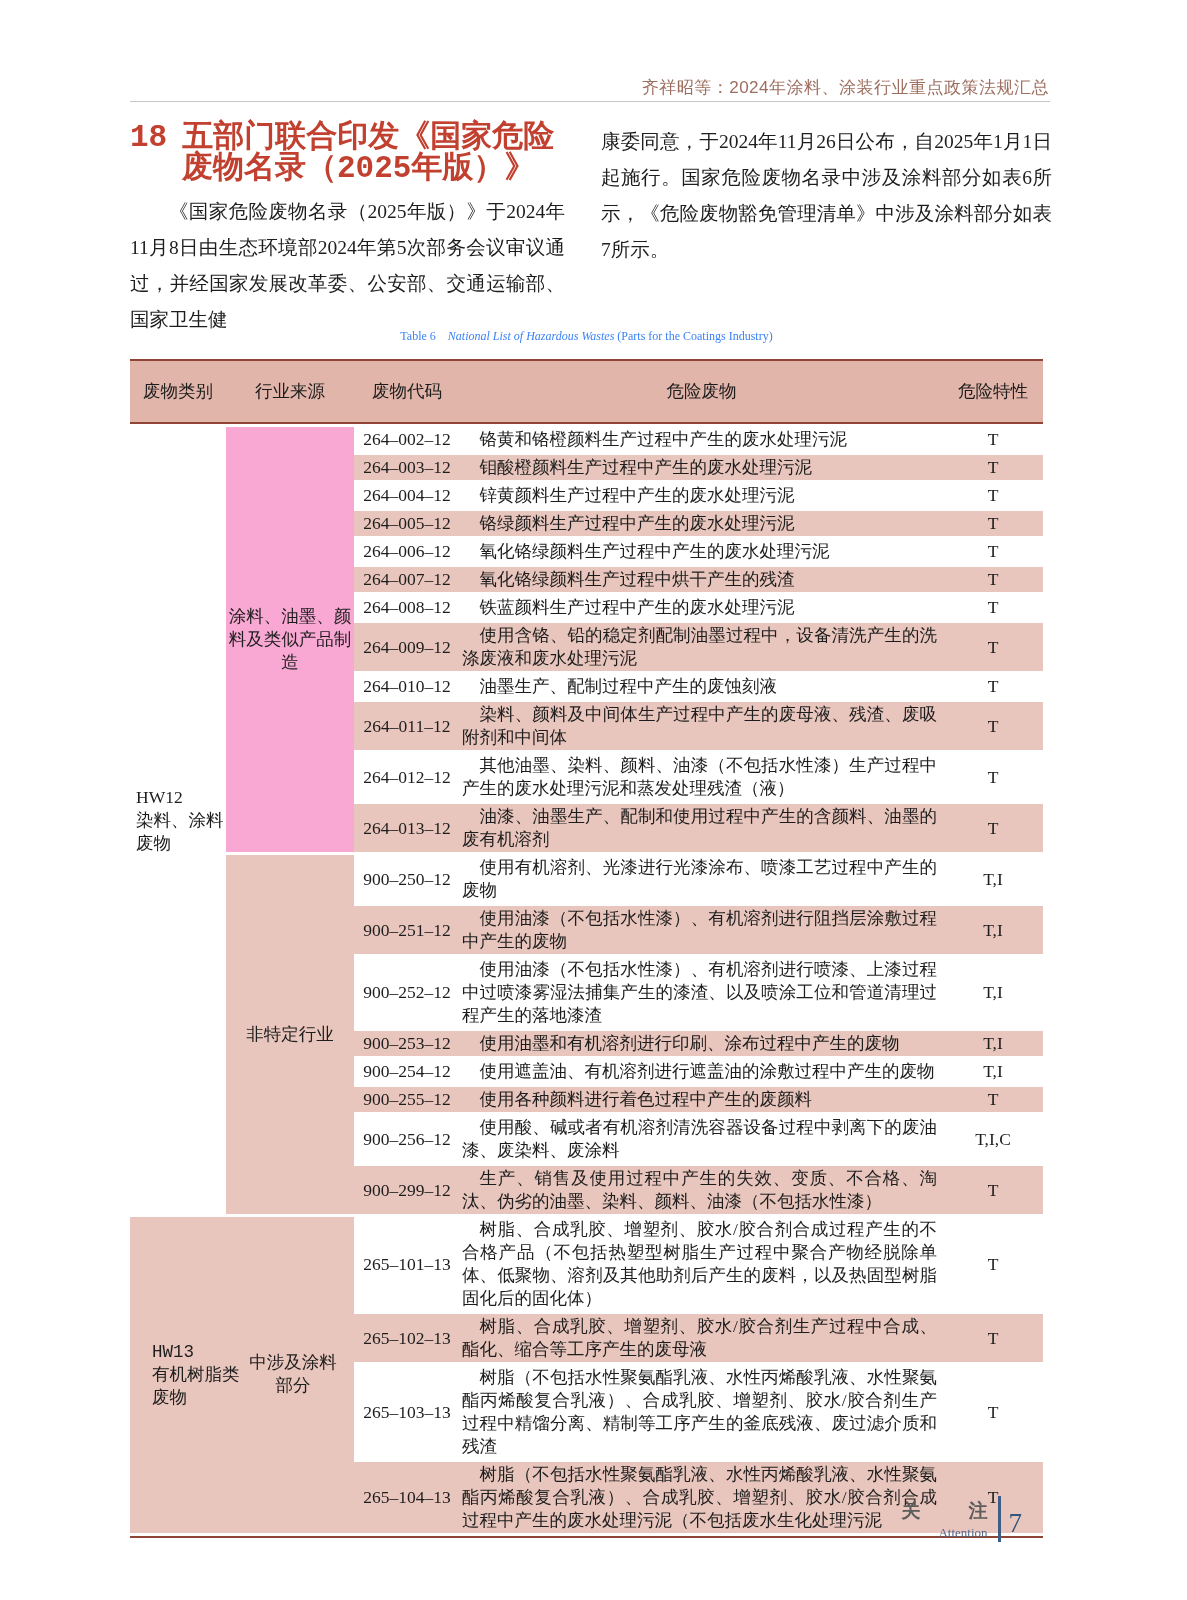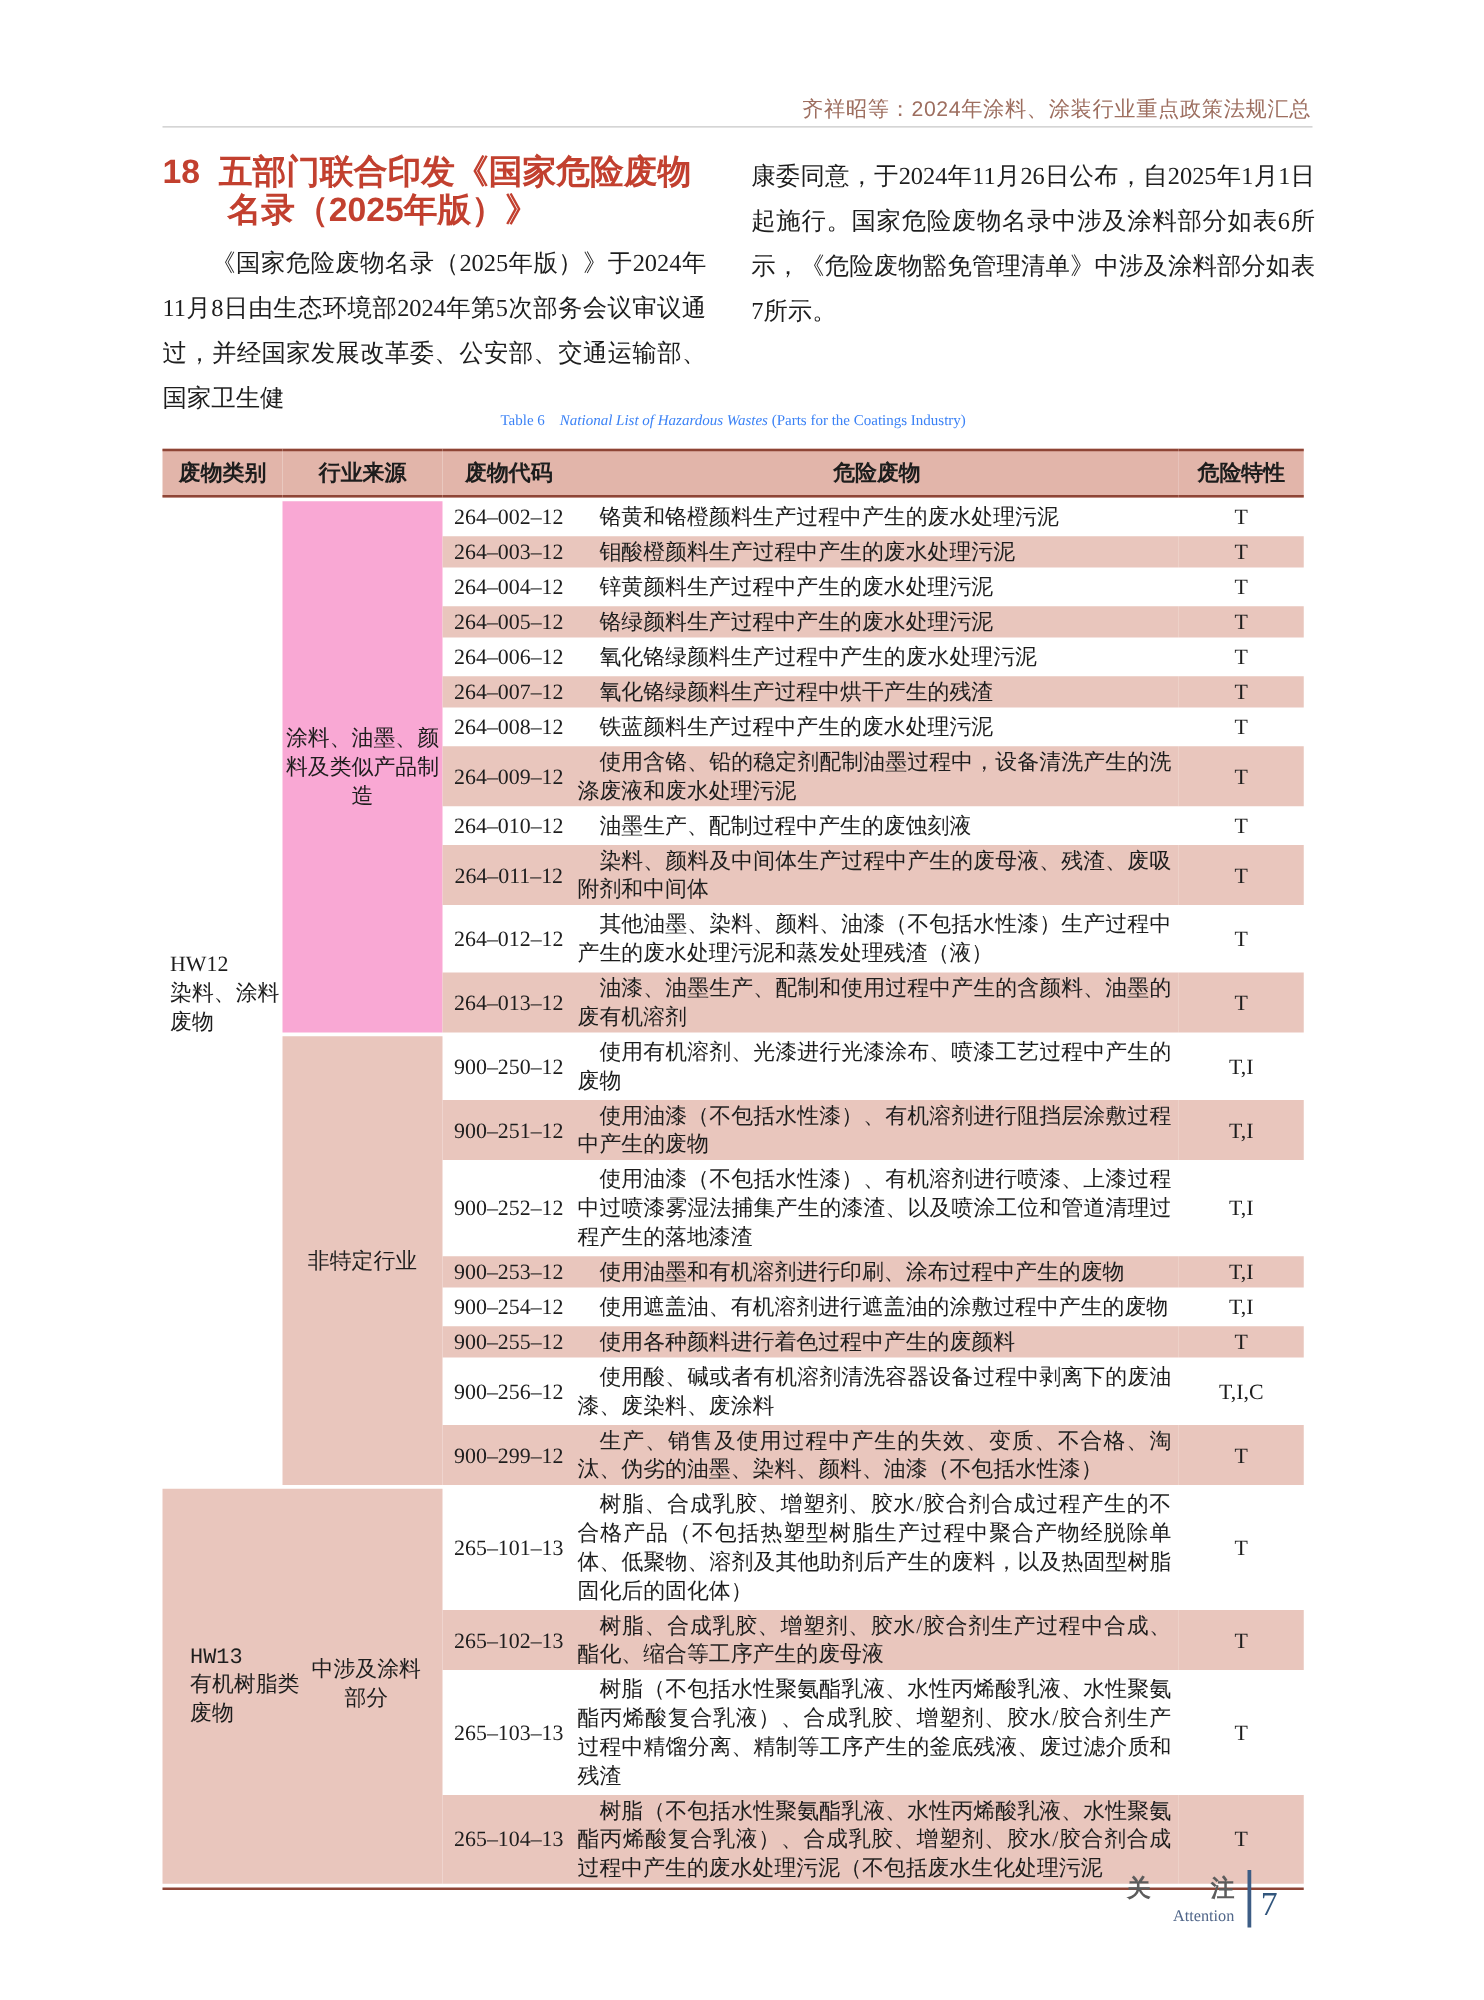--- a/index.html
+++ b/index.html
@@ -26,22 +26,22 @@
     font-family:"Liberation Sans","DejaVu Sans",sans-serif;
     font-size:17px;color:var(--runhead);letter-spacing:0.5px;
   }
   .head-rule{position:absolute;top:101px;left:130px;width:920px;height:1px;background:var(--rule);}
   
   .columns{position:absolute;top:118px;left:130px;width:922px;display:flex;gap:36px;}
   .col-left{width:435px;}
   .col-right{width:451px;}
   .section-title{
     margin:4px 0 10px 0;
-    font-family:Liberation Sans, sans-serif;
-    font-weight:bold;font-size:27px;line-height:31px;color:var(--red);
+    font-family:Liberation Mono, monospace;
+    font-weight:bold;font-size:31px;line-height:31px;color:var(--red);
     padding-left:52px;text-indent:-52px;
   }
   .section-title .num{margin-right:15px;}
   .para{
     margin:0;font-size:19.5px;line-height:36px;text-align:justify;
   }
   .col-left .para{text-indent:2em;margin-top:8px;}
   .col-right .para{margin-top:6px;}
   
   .table-block{position:absolute;top:320px;left:130px;width:913px;}
@@ -58,21 +58,21 @@
   .cap-en .lbl{margin-right:12px;}
   table.hw{
     margin-top:12px;width:913px;table-layout:fixed;
     border-collapse:separate;border-spacing:0 3px;
     font-size:17.5px;line-height:23px;
     border-bottom:2px solid var(--dark);
   }
   table.hw th{
     background:var(--pinkhead);
     border-top:2px solid var(--dark);border-bottom:2px solid var(--dark);
-    font-weight:bold;font-size:17.5px;padding:6px 0;margin-top:12px;
+    font-weight:normal;font-size:17.5px;padding:19px 0;margin-top:12px;
   }
   td{padding:1px 0;}
   td.code{text-align:center;vertical-align:middle;}
   td.desc{vertical-align:middle;text-align:justify;text-indent:1em;padding-left:2px;padding-right:6px;}
   td.haz{text-align:center;vertical-align:middle;}
   tr.p td.code,tr.p td.desc,tr.p td.haz{background:var(--pink);}
   td.cat{vertical-align:middle;padding-left:6px;background:#fff;}
   td.cat span{display:block;}
   td.src{vertical-align:middle;text-align:center;background:#f9a8d4;}
   td.src.pinkcell{background:var(--pink);}

